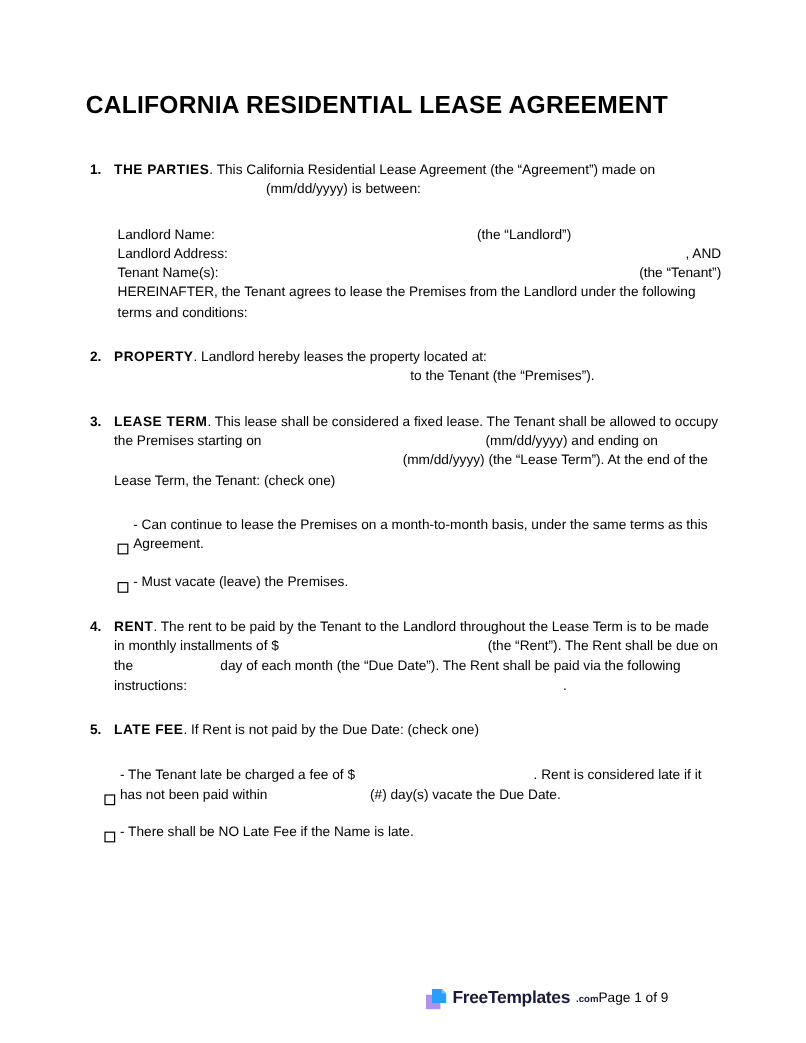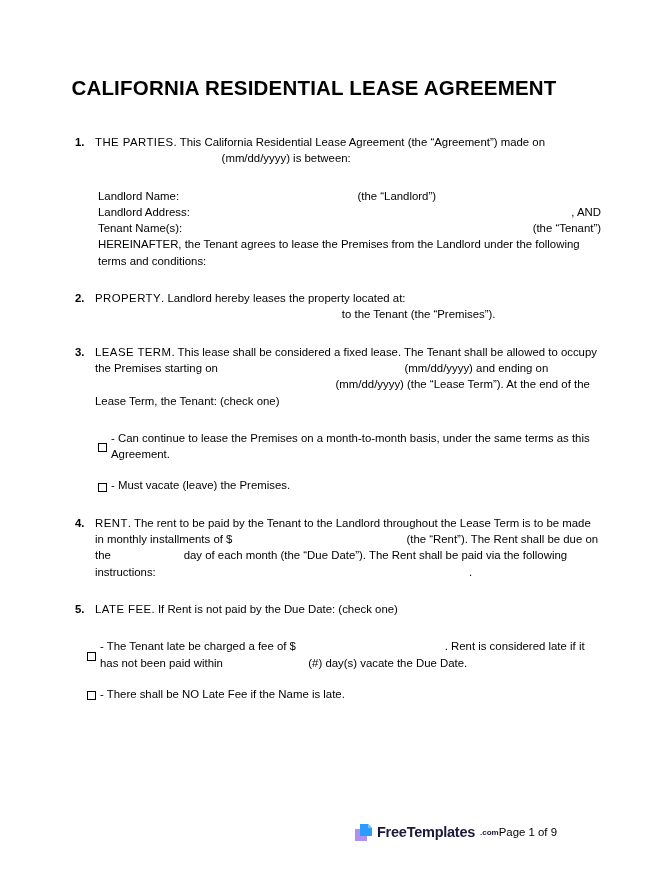--- a/index.html
+++ b/index.html
@@ -49,45 +49,44 @@
     font-weight: bold;
     text-align: left;
     padding-left: 4px;
     box-sizing: border-box;
   }
   .clause-body {
     flex: 1 1 auto;
     text-align: left;
   }
   .lead {
-    font-weight: normal;
+    font-weight: bold;
     letter-spacing: 0.45px;
   }
   .blank {
     display: inline-block;
     white-space: pre;
   }
   .gap-s { margin-top: 15px; }
   .gap-m { }
   .gap-l { margin-top: 21px; }
   .indent-block {
     padding-left: 27px;
   }
   .field-row {
     display: flex;
     align-items: flex-end;
     white-space: nowrap;
-    gap: 40px;
   }
   .field-label { flex: 0 0 auto; }
   .field-spacer { flex: 1 1 auto; }
   .field-tail { flex: 0 0 auto; }
   .checkline {
     display: flex;
-    align-items: center;
+    align-items: flex-end;
     padding-left: 27px;
   }
   .checkbox {
     display: inline-block;
     width: 9px;
     height: 9px;
     border: 1.3px solid #000;
     box-sizing: border-box;
     flex: 0 0 auto;
     margin-top: 3px;

